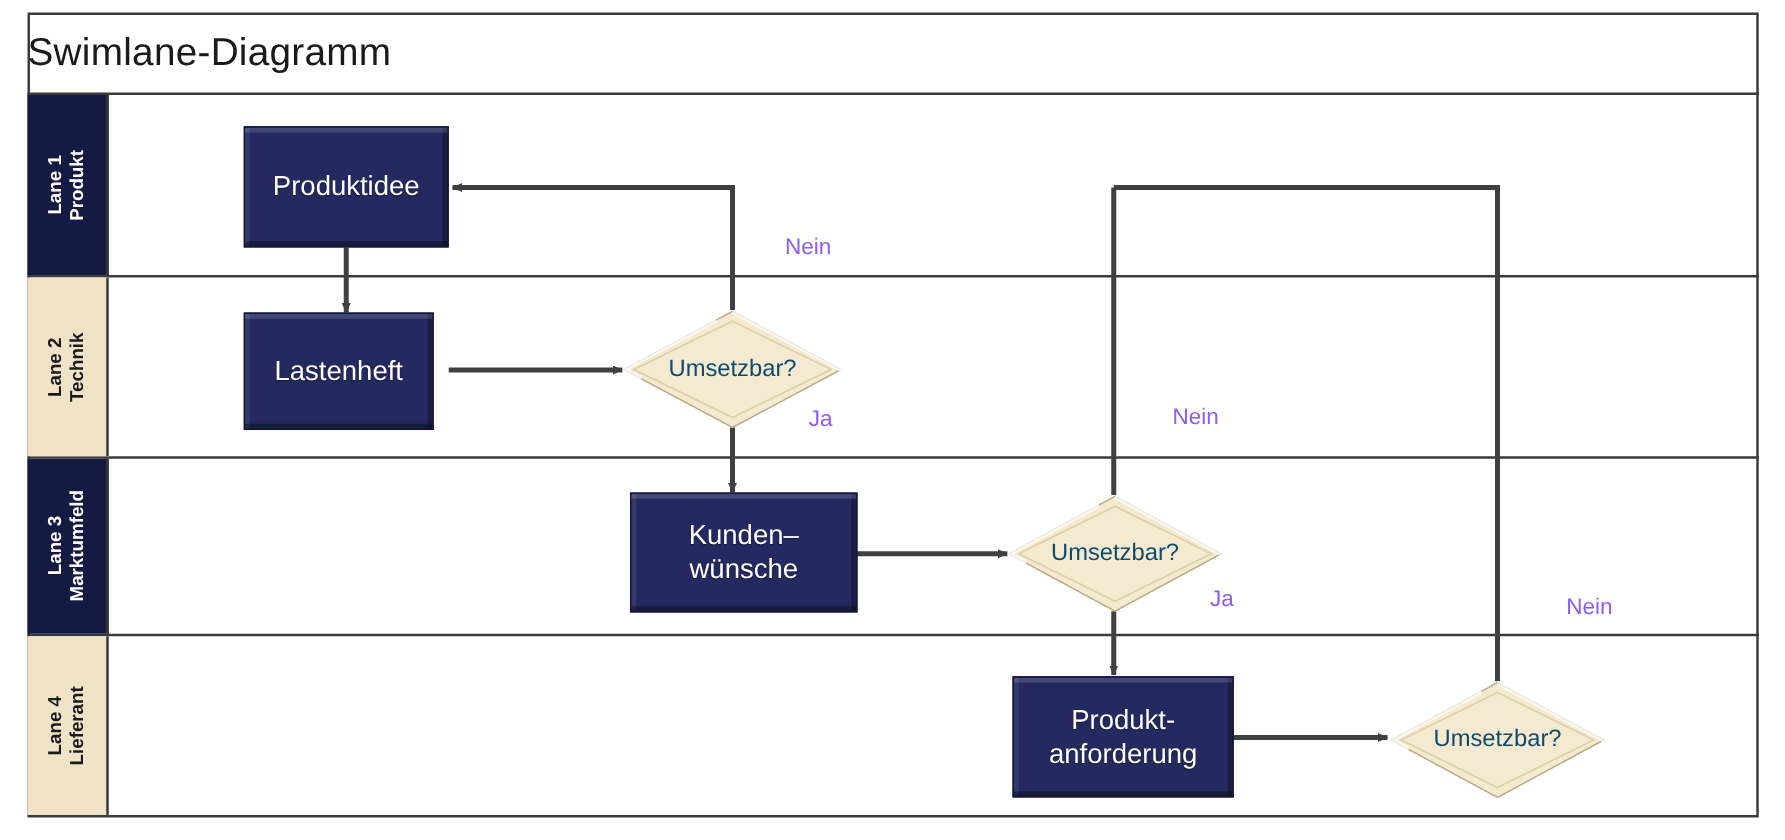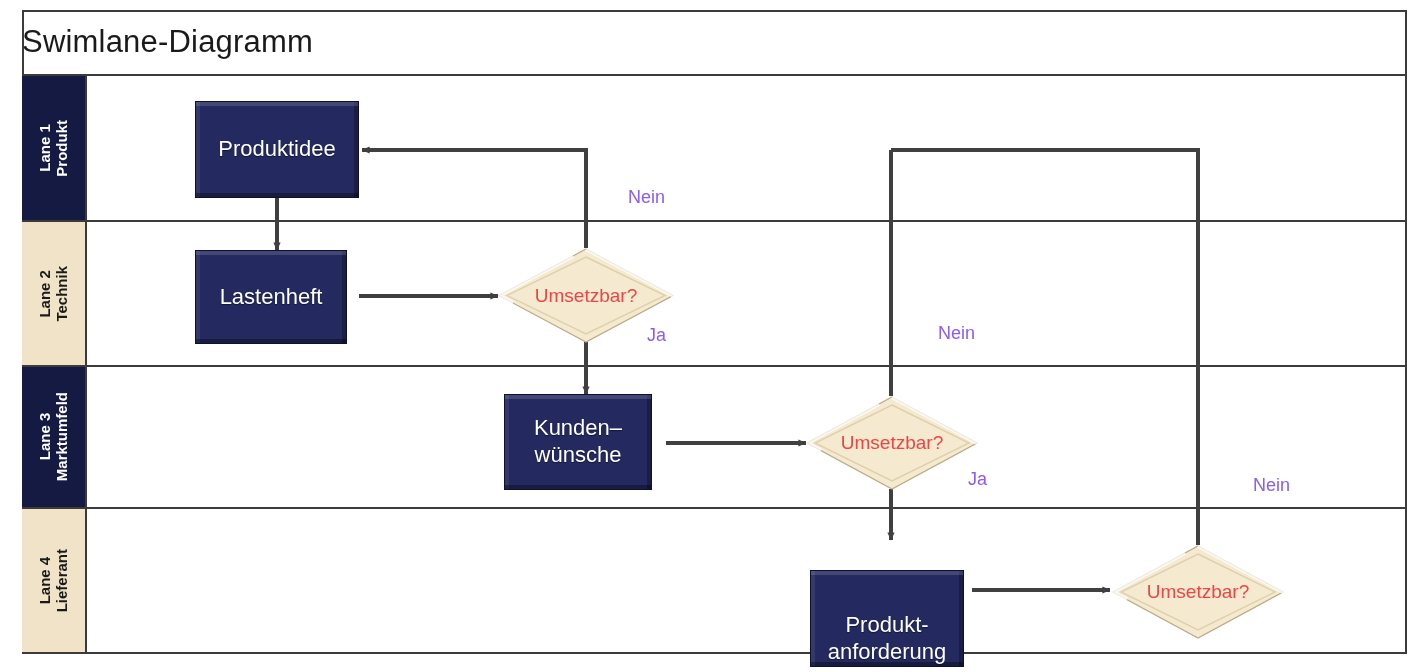--- a/index.html
+++ b/index.html
@@ -35,21 +35,21 @@
         box-shadow:inset 0 4px 0 0 rgba(255,255,255,.14),
                    inset 0 -4px 0 0 rgba(0,0,0,.35),
                    inset 4px 0 0 0 rgba(255,255,255,.07),
                    inset -4px 0 0 0 rgba(0,0,0,.28);
         display:flex;align-items:center;justify-content:center;}
   .proc .lbl{color:#fff;font-size:22px;line-height:1.22;text-align:center;
              text-shadow:0 1px 1px rgba(0,0,0,.5);}
 
   .dec{display:flex;align-items:center;justify-content:center;}
   .dec svg{position:absolute;left:0;top:0;}
-  .dec .lbl{position:relative;font-size:19px;color:#ef4444;text-align:left;}
+  .dec .lbl{position:relative;font-size:19px;color:#0c4a6e;text-align:left;}
 
   .edge-lbl{position:absolute;font-size:18px;color:#8b5cf6;white-space:nowrap;}
 
   
   #wires{position:absolute;left:0;top:0;width:1428px;height:672px;
          pointer-events:none;}
 </style>
 </head>
 <body>
 
@@ -127,34 +127,34 @@
 
   <div class="node dec" style="left:498px;top:248px;width:176px;height:95px;">
     <svg width="176" height="95" viewBox="0 0 176 95">
       <polygon points="88,1 175,47.5 88,94 1,47.5" fill="#f5ead0" stroke="#b9ab86" stroke-width="1.2"></polygon>
       <polygon points="88,1 175,47.5 88,94 1,47.5" fill="none" stroke="#ffffff" stroke-width="4" stroke-dasharray="100 180" stroke-dashoffset="0" opacity=".75"></polygon>
       <polygon points="88,9 167,47.5 88,86 9,47.5" fill="none" stroke="#ded0ab" stroke-width="1.4"></polygon>
     </svg>
     <span class="lbl">Umsetzbar?</span>
   </div>
 
-  <div class="node proc" style="left:504px;top:394px;width:148px;height:96px;">
+  <div class="node proc" style="left:504px;top:394px;width:182px;height:96px;">
     <span class="lbl"><span>Kunden–</span><br><span>wünsche</span></span>
   </div>
 
   <div class="node dec" style="left:806px;top:396px;width:172px;height:94px;">
     <svg width="172" height="94" viewBox="0 0 172 94">
       <polygon points="86,1 171,47 86,93 1,47" fill="#f5ead0" stroke="#b9ab86" stroke-width="1.2"></polygon>
       <polygon points="86,1 171,47 86,93 1,47" fill="none" stroke="#ffffff" stroke-width="4" stroke-dasharray="98 176" opacity=".75"></polygon>
       <polygon points="86,9 163,47 86,85 9,47" fill="none" stroke="#ded0ab" stroke-width="1.4"></polygon>
     </svg>
     <span class="lbl">Umsetzbar?</span>
   </div>
 
-  <div class="node proc" style="left:810px;top:570px;width:154px;height:97px;align-items:flex-end;">
+  <div class="node proc" style="left:810px;top:541px;width:177px;height:97px;">
     <span class="lbl"><span>Produkt-</span><br><span>anforderung</span></span>
   </div>
 
   <div class="node dec" style="left:1112px;top:545px;width:172px;height:94px;">
     <svg width="172" height="94" viewBox="0 0 172 94">
       <polygon points="86,1 171,47 86,93 1,47" fill="#f5ead0" stroke="#b9ab86" stroke-width="1.2"></polygon>
       <polygon points="86,1 171,47 86,93 1,47" fill="none" stroke="#ffffff" stroke-width="4" stroke-dasharray="98 176" opacity=".75"></polygon>
       <polygon points="86,9 163,47 86,85 9,47" fill="none" stroke="#ded0ab" stroke-width="1.4"></polygon>
     </svg>
     <span class="lbl">Umsetzbar?</span>

